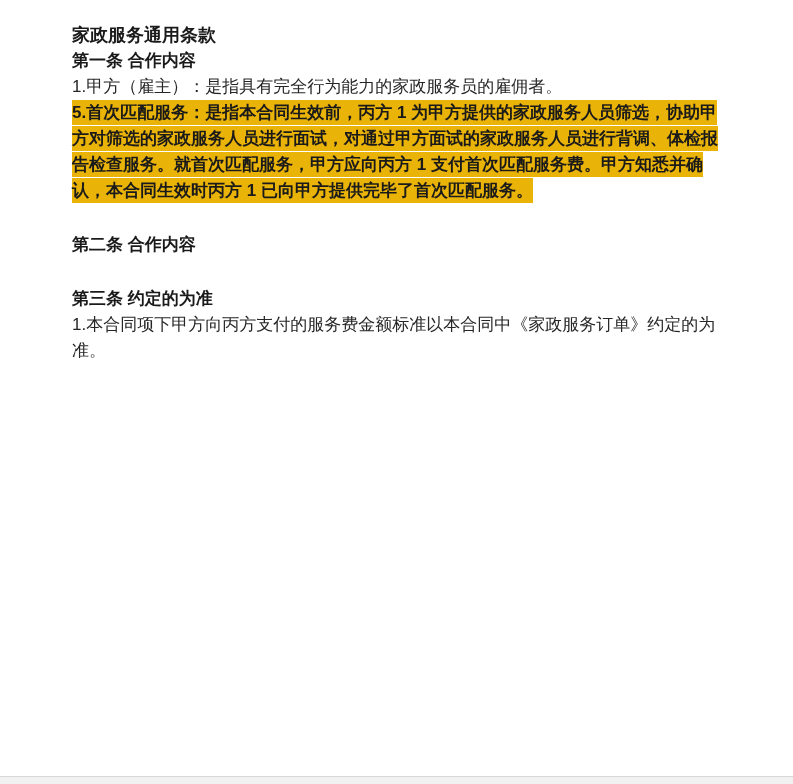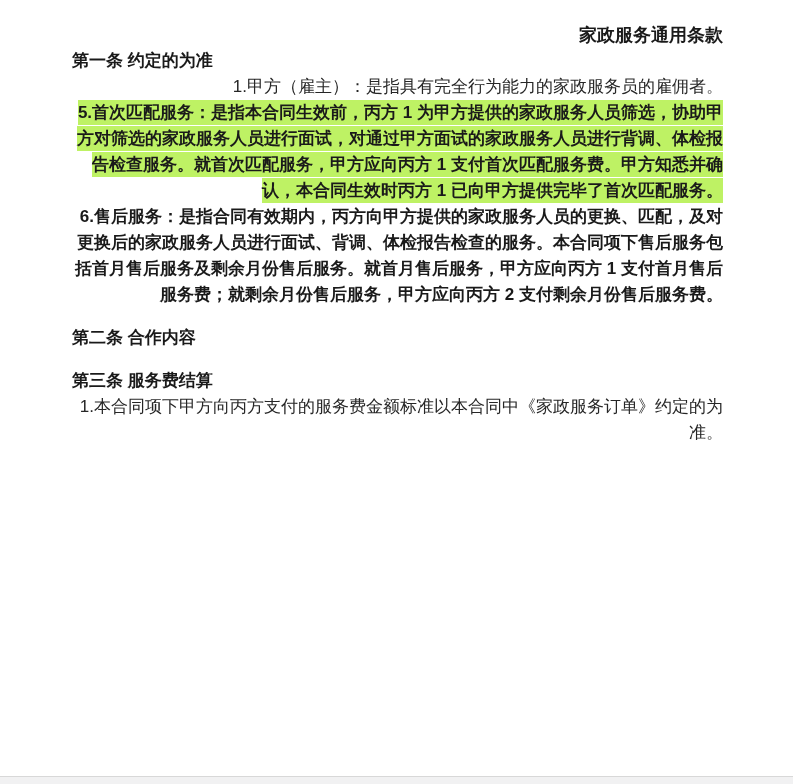--- a/index.html
+++ b/index.html
@@ -15,73 +15,72 @@
   .page {
     box-sizing: border-box;
     width: 793px;
     padding: 22px 70px 0 72px;
   }
   .doc-title {
     margin: 0;
     font-size: 18px;
     font-weight: 700;
     line-height: 26px;
-    text-align: right;
+    text-align: left;
     color: #1a1a1a;
   }
   .sec-heading {
     margin: 0;
     font-size: 17px;
     font-weight: 700;
     line-height: 26px;
     color: #1a1a1a;
   }
   .para {
     margin: 0;
     font-size: 17px;
     line-height: 26px;
-    text-align: right;
+    text-align: left;
     word-break: break-all;
   }
   .bold { font-weight: 700; color: #1a1a1a; }
   .hl {
-    background: #bef264;
+    background: #eab308;
     padding: 3px 0;
     -webkit-box-decoration-break: clone;
     box-decoration-break: clone;
   }
-  .section-gap { margin-top: 17px; }
+  .section-gap { margin-top: 28px; }
   .bottom-edge {
     position: fixed;
     left: 0;
     bottom: 0;
     width: 100%;
     height: 7px;
     background: #f1f1f2;
     border-top: 1px solid #d8d8d8;
   }
 </style>
 </head>
 <body>
 
 <div class="page">
 
   <h1 class="doc-title">家政服务通用条款</h1>
 
   <section>
-    <h2 class="sec-heading">第一条 约定的为准</h2>
+    <h2 class="sec-heading">第一条 合作内容</h2>
     <p class="para">1.甲方（雇主）：是指具有完全行为能力的家政服务员的雇佣者。</p>
     <p class="para bold"><span class="hl">5.首次匹配服务：是指本合同生效前，丙方 1 为甲方提供的家政服务人员筛选，协助甲方对筛选的家政服务人员进行面试，对通过甲方面试的家政服务人员进行背调、体检报告检查服务。就首次匹配服务，甲方应向丙方 1 支付首次匹配服务费。甲方知悉并确认，本合同生效时丙方 1 已向甲方提供完毕了首次匹配服务。</span></p>
-    <p class="para bold">6.售后服务：是指合同有效期内，丙方向甲方提供的家政服务人员的更换、匹配，及对更换后的家政服务人员进行面试、背调、体检报告检查的服务。本合同项下售后服务包括首月售后服务及剩余月份售后服务。就首月售后服务，甲方应向丙方 1 支付首月售后服务费；就剩余月份售后服务，甲方应向丙方 2 支付剩余月份售后服务费。</p>
   </section>
 
   <section class="section-gap">
     <h2 class="sec-heading">第二条 合作内容</h2>
   </section>
 
   <section class="section-gap">
-    <h2 class="sec-heading">第三条 服务费结算</h2>
+    <h2 class="sec-heading">第三条 约定的为准</h2>
     <p class="para">1.本合同项下甲方向丙方支付的服务费金额标准以本合同中《家政服务订单》约定的为准。</p>
   </section>
 
 </div>
 
 <div class="bottom-edge"></div>
 
 </body></html>

